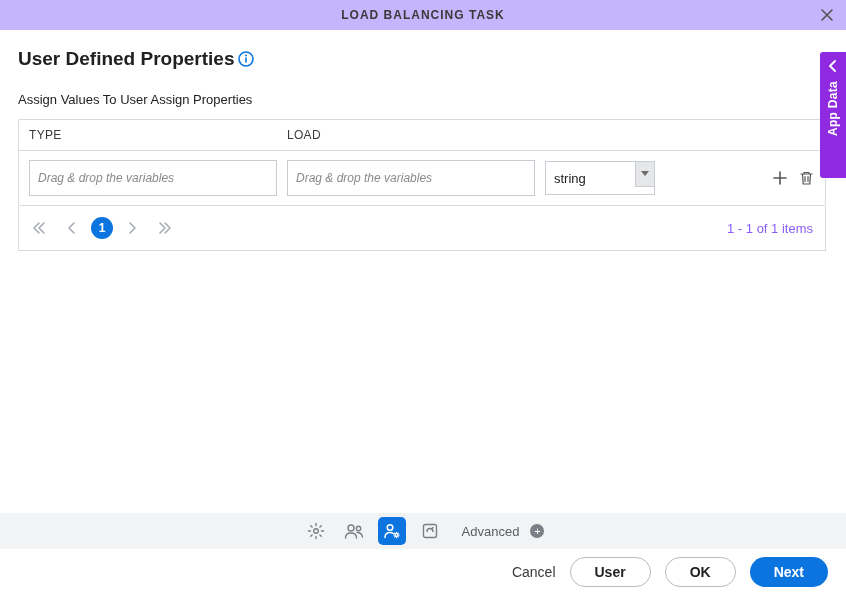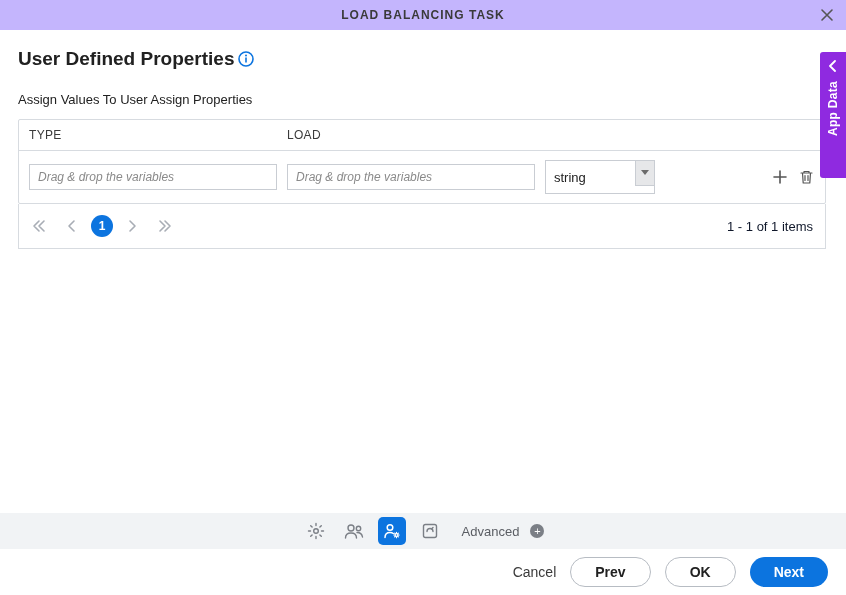--- a/index.html
+++ b/index.html
@@ -25,35 +25,35 @@
 .th-value { flex: 0 0 258px; }
 .th-type { flex: 0 0 120px; }
 .th-actions { flex: 1; }
 
 .table-row { display: flex; align-items: center; padding: 9px 10px; }
 .td-name { flex: 0 0 258px; padding-right: 10px; }
 .td-value { flex: 0 0 258px; padding-right: 10px; }
 .td-type { flex: 0 0 120px; padding-right: 10px; }
 .td-actions { flex: 1; display: flex; justify-content: flex-end; gap: 8px; align-items: center; }
 
-.text-input { width: 100%; height: 26px; border: 1px solid #c9cdd3; font-style: italic; color: #6b6b6b; padding: 0 8px; font-size: 12px; background: #fff; }
+.text-input { width: 100%; height: 36px; border: 1px solid #c9cdd3; font-style: italic; color: #6b6b6b; padding: 0 8px; font-size: 12px; background: #fff; }
 .text-input::placeholder { color: #8a8a8a; font-style: italic; }
 
 .select-wrap { position: relative; width: 110px; }
 .select-input { width: 100%; height: 34px; border: 1px solid #c9cdd3; padding: 0 8px; font-size: 13px; background: #fff; display: flex; align-items: center; }
 .select-caret { position: absolute; right: 0; top: 0; width: 20px; height: 26px; background: #e6e7e9; border: 1px solid #c9cdd3; border-left: 1px solid #c9cdd3; display: flex; align-items: center; justify-content: center; }
 
 .icon-btn { width: 18px; height: 18px; display: inline-flex; align-items: center; justify-content: center; cursor: pointer; color: #555; }
 .icon-btn svg { display: block; }
 
 .pager-row { display: flex; align-items: center; justify-content: space-between; padding: 10px 12px 10px 8px; border: 1px solid #d7dbe0; border-top: none; }
 .pager-left { display: flex; align-items: center; gap: 8px; }
 .pager-btn { width: 24px; height: 24px; display: inline-flex; align-items: center; justify-content: center; color: #a8adb5; cursor: pointer; }
 .page-number { width: 22px; height: 22px; border-radius: 50%; background: #0c74df; color: #fff; font-size: 12px; display: inline-flex; align-items: center; justify-content: center; font-weight: 600; }
-.pager-info { font-size: 13px; color: #0f172a; }
+.pager-info { font-size: 13px; color: #8b5cf6; }
 
 .app-data-tab { position: absolute; right: 0; top: 52px; width: 26px; height: 126px; background: #7b2ff2; background: #8c2ae6; background: #8f2ae0; color: #fff; display: flex; flex-direction: column; align-items: center; padding-top: 8px; border-top-left-radius: 3px; border-bottom-left-radius: 3px; cursor: pointer; }
 .app-data-tab .chev { margin-bottom: 6px; }
 .app-data-text { writing-mode: vertical-rl; transform: rotate(180deg); font-size: 12px; font-weight: 600; letter-spacing: 0.3px; }
 
 .step-bar { position: absolute; left: 0; right: 0; bottom: 46px; height: 36px; background: #f1f3f5; display: flex; align-items: center; justify-content: center; gap: 10px; }
 .step-icon { width: 28px; height: 28px; border-radius: 5px; display: inline-flex; align-items: center; justify-content: center; cursor: pointer; }
 .step-icon.active { background: #0c74df; color: #fff; }
 .step-icon.inactive { color: #7b7f86; }
 .advanced { display: inline-flex; align-items: center; gap: 11px; color: #5a5d63; font-size: 13px; margin-left: 8px; cursor: pointer; }
@@ -197,16 +197,16 @@
       </svg>
   </span>
   <span class="advanced">
     <span>Advanced</span>
     <span class="plus-circle">+</span>
   </span>
 </div>
 
 <div class="footer">
   <span class="btn-link">Cancel</span>
-  <span class="btn btn-outline">Prev</span>
+  <span class="btn btn-outline">User</span>
   <span class="btn btn-outline">OK</span>
   <span class="btn btn-primary">Next</span>
 </div>
 
 </body></html>

